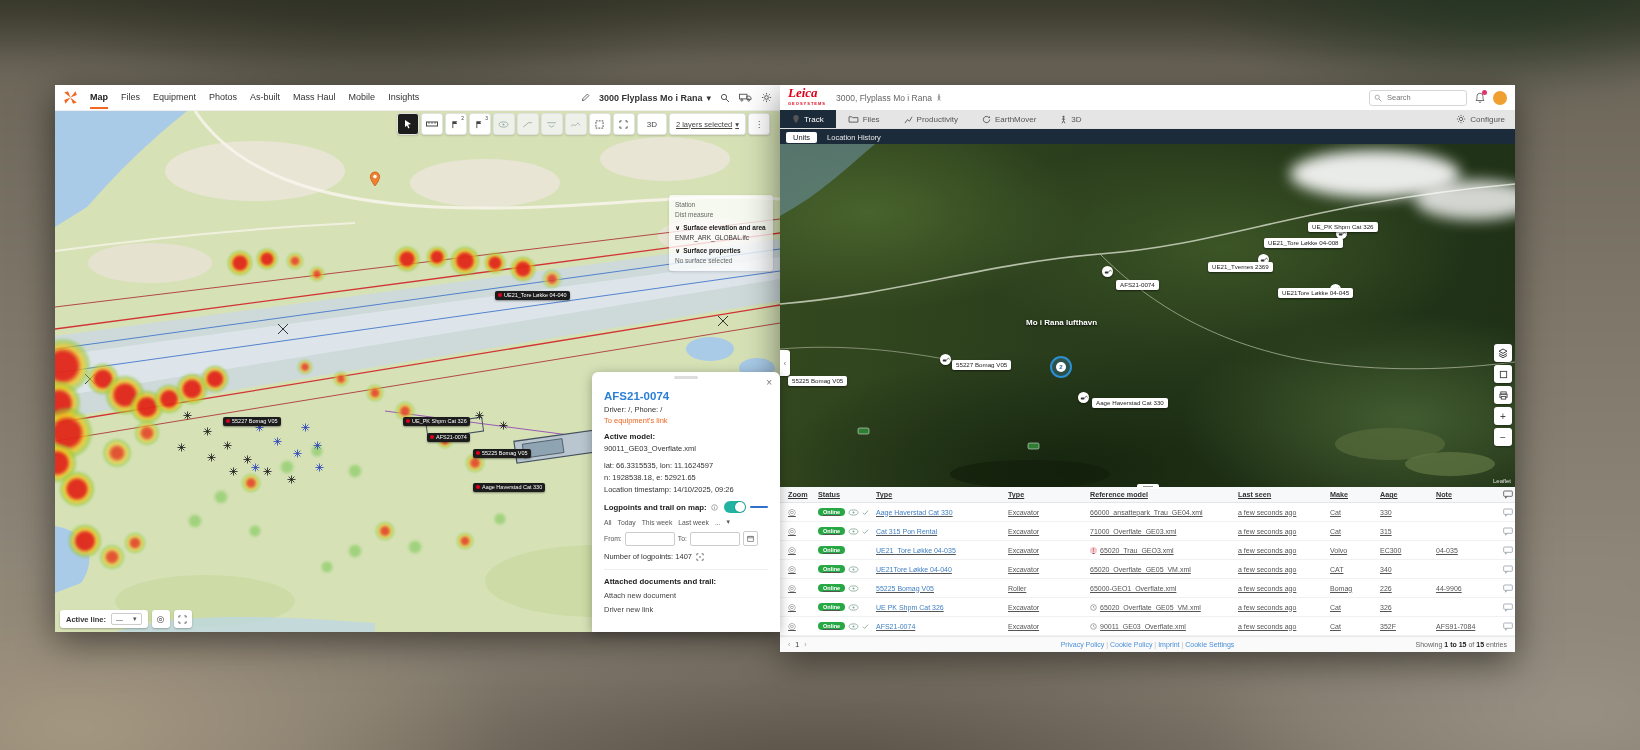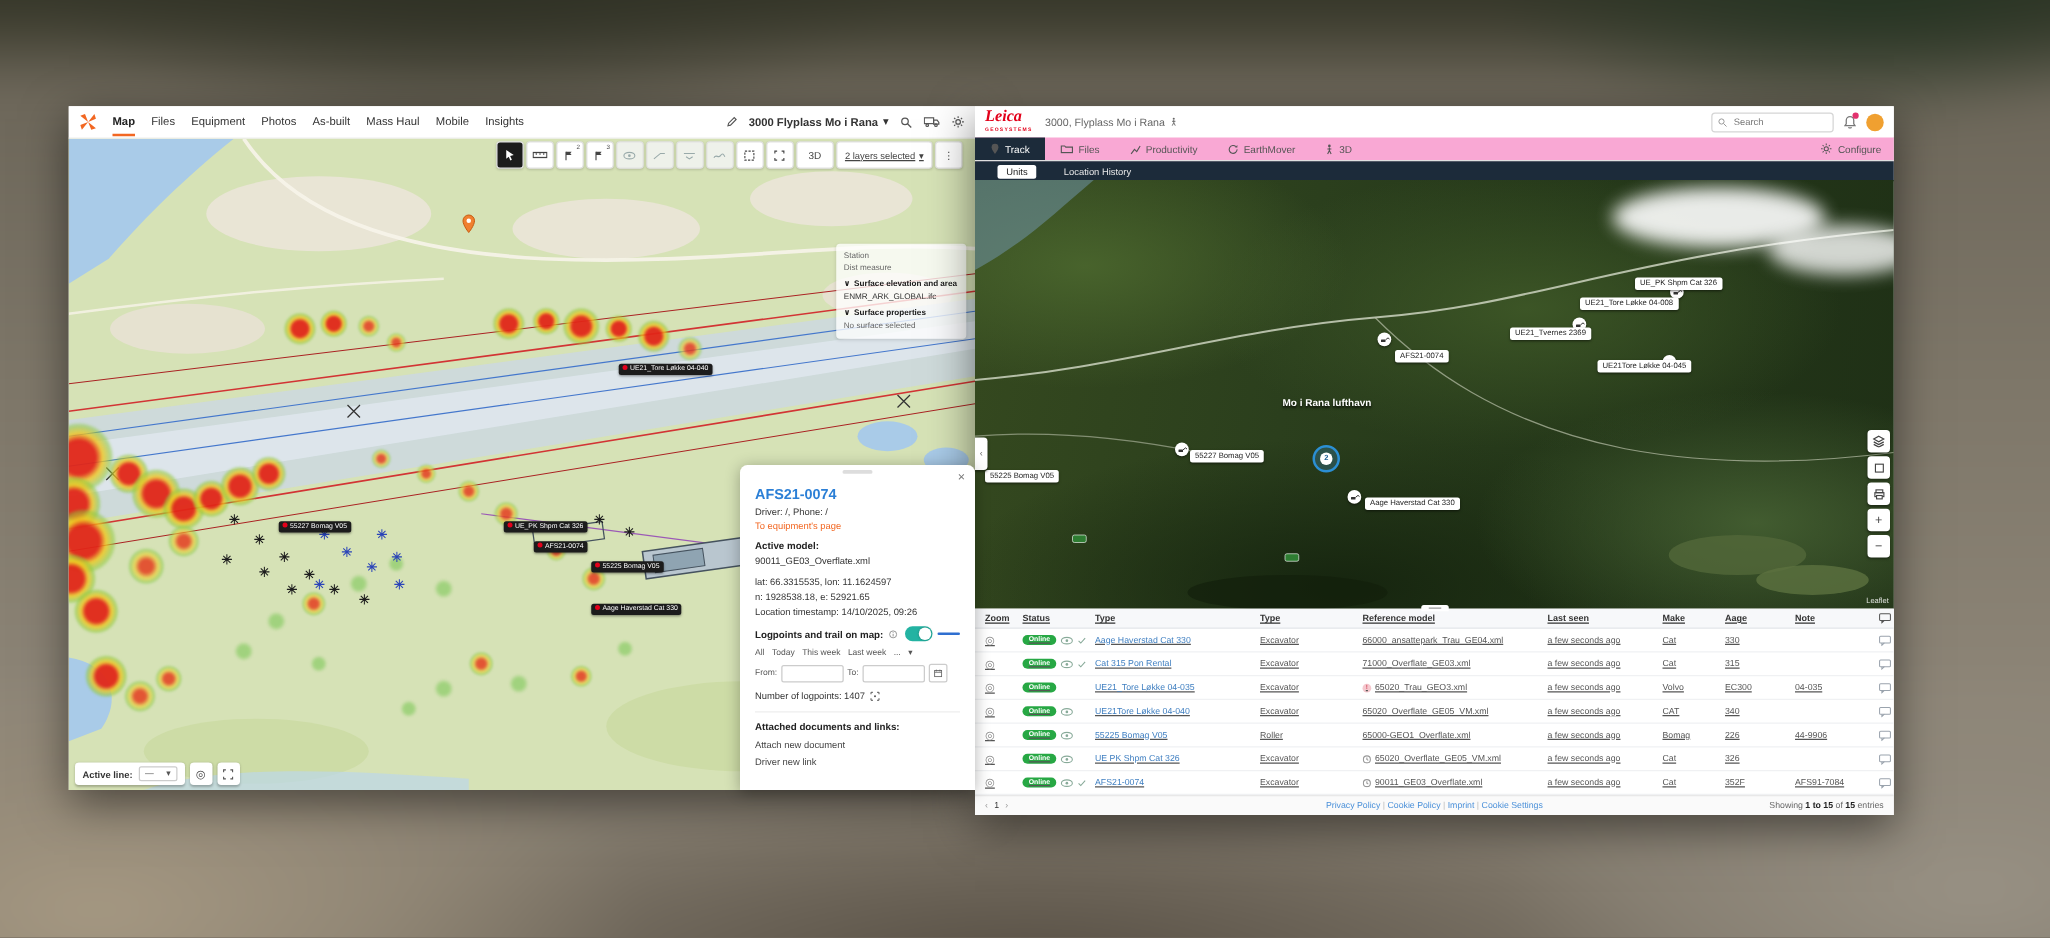--- a/index.html
+++ b/index.html
@@ -80,27 +80,27 @@
   .rw-top{height:25px;display:flex;align-items:center;padding:0 8px;box-sizing:border-box;background:#fff;}
   .leica{color:#e2001a;font-family:"Liberation Serif","DejaVu Serif",serif;font-style:italic;font-weight:bold;font-size:13px;line-height:11px;}
   .leica small{display:block;font-size:4px;letter-spacing:1px;font-style:normal;font-family:"Liberation Sans",sans-serif;}
   .rw-title{font-size:8.5px;color:#666;margin-left:10px;display:flex;gap:4px;align-items:center;}
   .rw-top-right{margin-left:auto;display:flex;align-items:center;gap:8px;}
   .rw-search{width:88px;height:14px;border:1px solid #d5d5d5;border-radius:3px;display:flex;align-items:center;gap:3px;padding:0 4px;color:#999;}
   .rw-search input{border:none;outline:none;width:64px;font-size:7.5px;color:#555;background:transparent;}
   .avatar{width:14px;height:14px;border-radius:50%;background:#f0a030;display:flex;align-items:center;justify-content:center;color:#fff;font-size:7px;cursor:pointer;}
   .bell{position:relative;cursor:pointer;}
   .bell .dot{position:absolute;top:-2px;right:-2px;width:5px;height:5px;background:#e2326e;border-radius:50%;}
-  .rw-tabs{height:18px;background:#f9a8d4;border-bottom:1px solid #e0e0e0;display:flex;align-items:stretch;font-size:8px;color:#555;}
+  .rw-tabs{height:18px;background:#e5e5e5;border-bottom:1px solid #e0e0e0;display:flex;align-items:stretch;font-size:8px;color:#555;}
   .rtab{display:flex;align-items:center;gap:4px;padding:0 12px;cursor:pointer;}
   .rtab.active{background:#1c2b3a;color:#fff;}
   .rw-config{margin-left:auto;display:flex;align-items:center;gap:4px;padding:0 10px;color:#555;cursor:pointer;}
   .rw-sub{height:16px;background:#1c2b3a;display:flex;align-items:center;gap:10px;padding:0 6px;font-size:7.5px;color:#e8e8e8;}
   .rw-sub .sub.active{background:#fff;color:#222;border-radius:2px;padding:1px 7px;cursor:pointer;}
-  .rw-sub .sub{cursor:pointer;margin-left:12px;}
+  .rw-sub .sub{cursor:pointer;}
   .rw-map{position:absolute;top:59px;left:0;right:0;height:343px;overflow:hidden;
     background:
       radial-gradient(300px 140px at 12% 20%, #48632c 0%, rgba(72,99,44,0) 70%),
       radial-gradient(360px 160px at 60% 30%, #3c5526 0%, rgba(60,85,38,0) 70%),
       radial-gradient(320px 150px at 85% 80%, #425c30 0%, rgba(66,92,48,0) 70%),
       radial-gradient(420px 160px at 40% 95%, #16250f 0%, rgba(22,37,15,0) 75%),
       linear-gradient(100deg,#35491f 0%,#2b3f1d 35%,#243719 65%,#1f3016 100%);}
   .rw-map svg.roads{position:absolute;inset:0;}
   .cloud{position:absolute;background:#fff;border-radius:50%;filter:blur(7px);opacity:.9;}
   .rmk{position:absolute;background:#fff;color:#222;font-size:6.2px;line-height:8px;padding:1px 4px;border-radius:2px;white-space:nowrap;box-shadow:0 1px 2px rgba(0,0,0,.5);cursor:pointer;}
@@ -446,21 +446,21 @@
           </svg>
         </span>
     </div>
   </div>
 
   <div class="panel">
     <div class="panel-handle"></div>
     <span class="panel-close">×</span>
     <div class="panel-title">AFS21-0074</div>
     <div class="panel-line">Driver: /, Phone: /</div>
-    <a class="panel-link">To equipment's page</a>
+    <a class="panel-link">To equipment's link</a>
     <div class="panel-label">Active model:</div>
     <div class="panel-line">90011_GE03_Overflate.xml</div>
     <div class="panel-line" style="margin-top:8px">lat: 66.3315535, lon: 11.1624597</div>
     <div class="panel-line">n: 1928538.18, e: 52921.65</div>
     <div class="panel-line">Location timestamp: 14/10/2025, 09:26</div>
     <div class="panel-row">
       <span class="panel-label" style="margin-top:0">Logpoints and trail on map:</span>
       <span class="ic">
           <svg width="7" height="7" viewBox="0 0 10 10" fill="none" stroke="#888">
             <circle cx="5" cy="5" r="4"></circle>
@@ -495,21 +495,21 @@
     <div class="panel-row" style="margin-top:6px">
       <span>Number of logpoints: 1407</span>
       <span class="ic">
           <svg width="8" height="8" viewBox="0 0 10 10" fill="none" stroke="#555">
             <path d="M1 3V1h2M7 1h2v2M9 7v2H7M3 9H1V7"></path>
             <circle cx="5" cy="5" r="1" fill="#555" stroke="none"></circle>
           </svg>
         </span>
     </div>
     <div class="divider"></div>
-    <div class="panel-label">Attached documents and links:</div>
+    <div class="panel-label">Attached documents and trail:</div>
     <div class="attach">Attach new document</div>
     <div class="attach">Driver new link</div>
   </div>
 </div>
 
 <div class="win rw">
   <div class="rw-top">
     <span class="leica"><span>Leica</span><small>GEOSYSTEMS</small></span>
     <span class="rw-title">
       <span>3000, Flyplass Mo i Rana</span>

